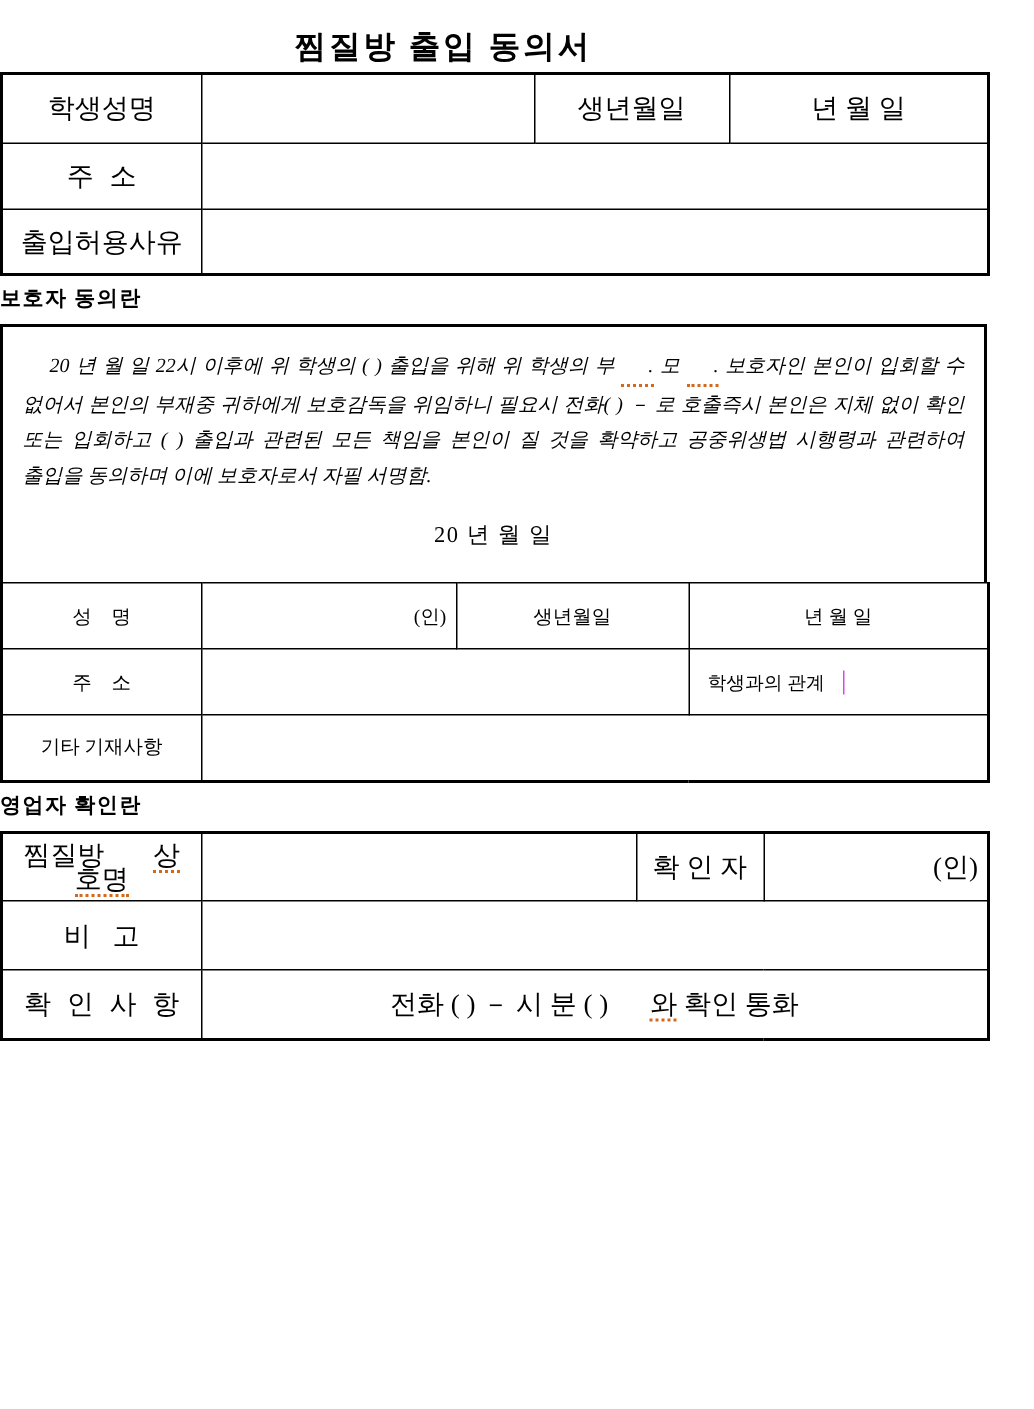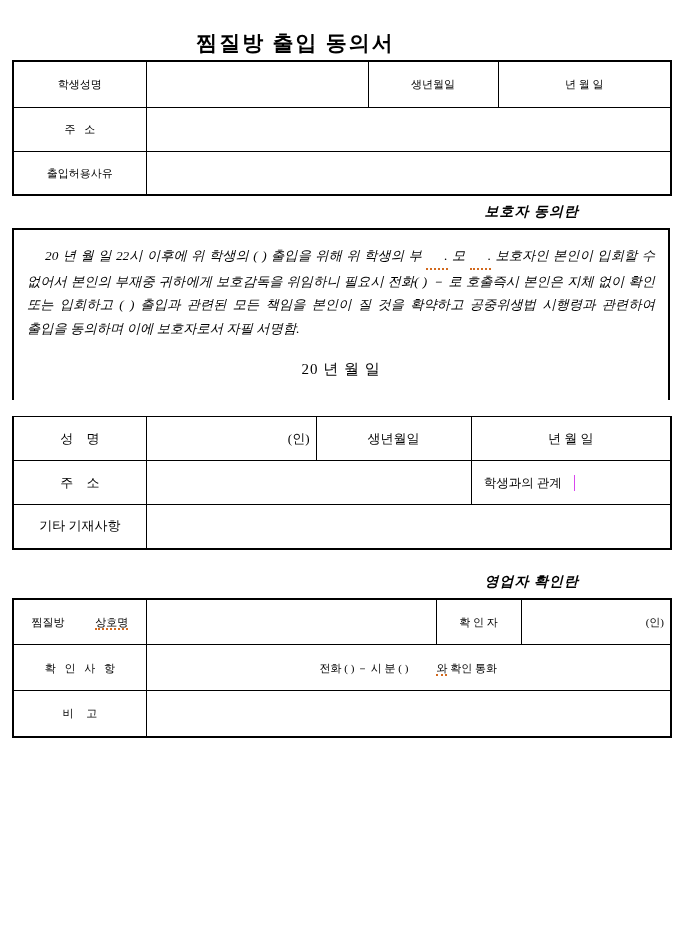--- a/index.html
+++ b/index.html
@@ -14,59 +14,58 @@
     font-family: "Liberation Serif", "DejaVu Serif", serif;
     color: #000000;
     overflow: hidden;
     position: relative;
   }
 
   .page {
     width: 591px;
     height: 939px;
     position: relative;
-    padding: 12px;
+    padding: 0;
   }
 
   
   .doc-title {
     text-align: center;
     font-size: 21px;
     font-weight: bold;
     letter-spacing: 2px;
     margin: 0;
     padding: 14px 0 0 0;
     height: 48px;
     line-height: 34px;
     font-family: "Liberation Serif", "DejaVu Serif", serif;
   }
 
   
   .section-heading {
-    text-align: right;
+    text-align: left;
     font-size: 14px;
     font-weight: bold;
     letter-spacing: 1px;
     padding: 7px 0 7px 0;
     line-height: 18px;
-    font-style: italic;
   }
 
   
   .form-table {
     width: 658px;
     margin: 0 auto;
     border-collapse: collapse;
     border: 2px solid #000;
     table-layout: fixed;
     background: #fff;
   }
   .form-table td {
     border: 1px solid #000;
-    font-size: 11px;
+    font-size: 18px;
     padding: 0 6px;
     vertical-align: middle;
     line-height: 16px;
   }
   .lbl {
     text-align: center;
     letter-spacing: 0px;
   }
   .lbl-wide {
     text-align: center;
@@ -121,21 +120,21 @@
   }
   .consent-date {
     text-align: center;
     font-size: 15px;
     letter-spacing: 1px;
     padding: 20px 0 16px 0;
     line-height: 18px;
   }
   .consent-table {
     width: 658px;
-    margin: 16px auto;
+    margin: 0 auto;
     border-collapse: collapse;
     border: 2px solid #000;
     border-top: 1px solid #000;
     table-layout: fixed;
   }
   .consent-table td {
     border: 1px solid #000;
     font-size: 13px;
     padding: 0 6px;
     vertical-align: middle;
@@ -226,23 +225,23 @@
       <col style="width:150px">
     </colgroup>
     <tbody>
       <tr class="r-tall">
         <td class="lbl"><span>찜질방 </span><span class="spell">상호명</span></td>
         <td class="val-blank"></td>
         <td class="lbl">확 인 자</td>
         <td class="val-right">(인)</td>
       </tr>
       <tr class="r-tall">
+        <td class="lbl-wide">비    고</td>
+        <td class="val-blank" colspan="3"></td>
+      </tr>
+      <tr class="r-tall">
         <td class="lbl-med">확 인 사 항</td>
         <td class="val-center nowrap" colspan="3"><span>전화 (     )      －          시    분 (          )</span><span class="spell">와</span><span> 확인 통화</span></td>
       </tr>
-      <tr class="r-tall">
-        <td class="lbl-wide">비    고</td>
-        <td class="val-blank" colspan="3"></td>
-      </tr>
     </tbody>
   </table>
 
 </div>
 
 </body></html>

